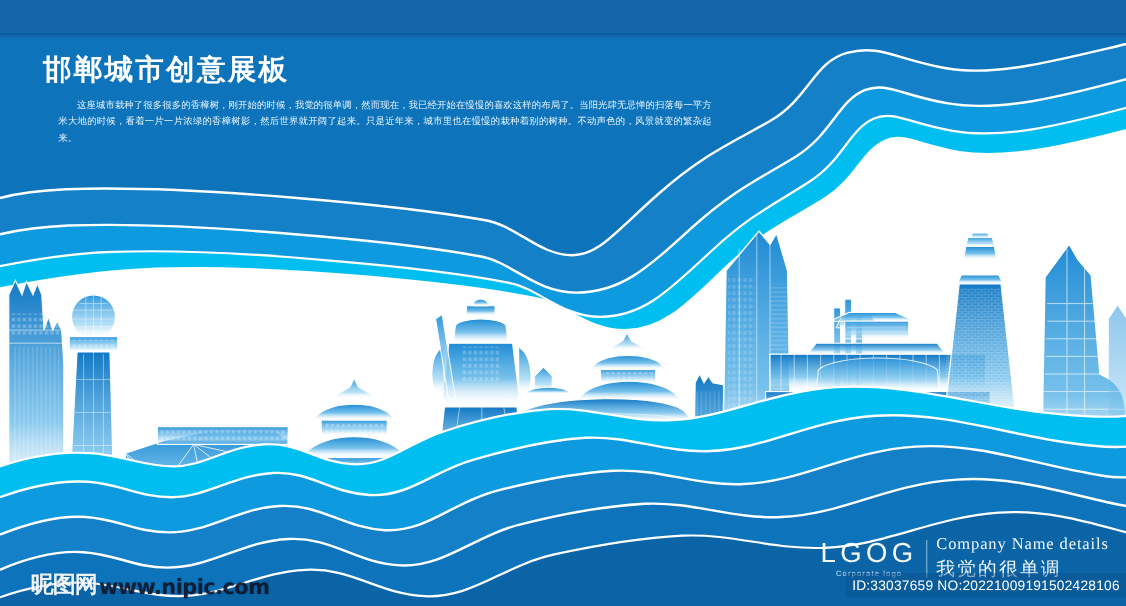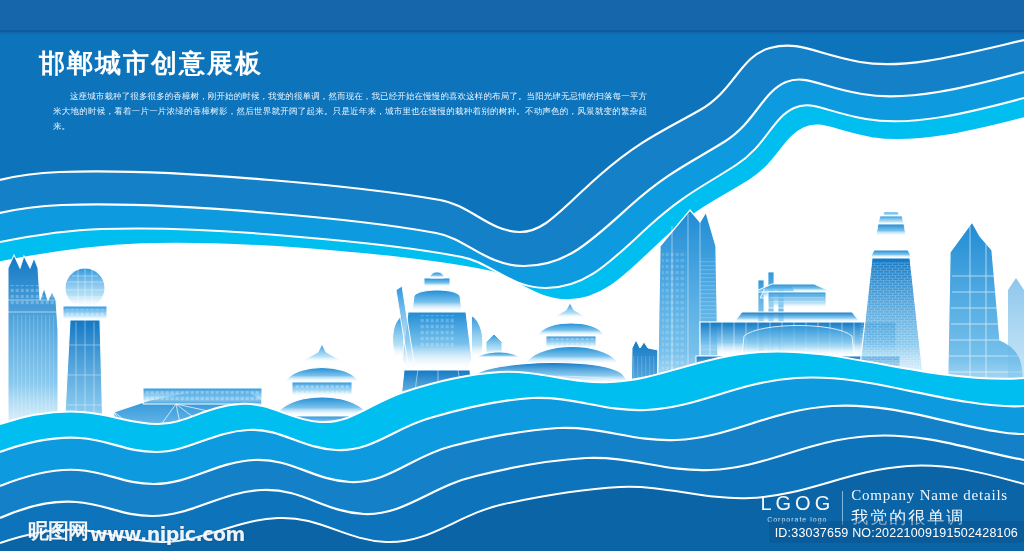--- a/index.html
+++ b/index.html
@@ -42,33 +42,33 @@
     display:flex;align-items:flex-end;gap:2px;
     opacity:.92;
   }
   .site-wm .cn{
     color:#ffffff;font-size:21px;font-weight:bold;letter-spacing:-1px;
     text-shadow:0 0 2px rgba(0,60,110,.55);
     font-family:"DejaVu Sans","Liberation Sans",sans-serif;
     padding-left:20px;
   }
   .site-wm .url{
-    color:#ffffff;font-size:19px;font-weight:bold;letter-spacing:-.5px;
+    color:#0f172a;font-size:19px;font-weight:bold;letter-spacing:-.5px;
     text-shadow:0 0 2px rgba(0,60,110,.55);
     font-family:"DejaVu Sans","Liberation Sans",sans-serif;
   }
   
   .logo-block{
     position:absolute;right:16px;bottom:22px;z-index:55;
     display:flex;align-items:center;gap:8px;
     opacity:.95;
   }
   .logo-left{display:flex;flex-direction:column;align-items:center;}
   .logo-mark{
-    color:#ffffff;font-size:20px;letter-spacing:4px;line-height:1;
+    color:#ffffff;font-size:25px;letter-spacing:4px;line-height:1;
     font-family:"Liberation Sans","DejaVu Sans",sans-serif;
   }
   .logo-sub{
     color:#cfe6f7;font-size:7px;letter-spacing:1px;margin-top:3px;
     font-family:"Liberation Sans","DejaVu Sans",sans-serif;
   }
   .logo-divider{width:1px;height:34px;background:#a9d3ee;opacity:.8;}
   .logo-right{display:flex;flex-direction:column;gap:2px;}
   .logo-en{
     color:#ffffff;font-size:15px;letter-spacing:.8px;

